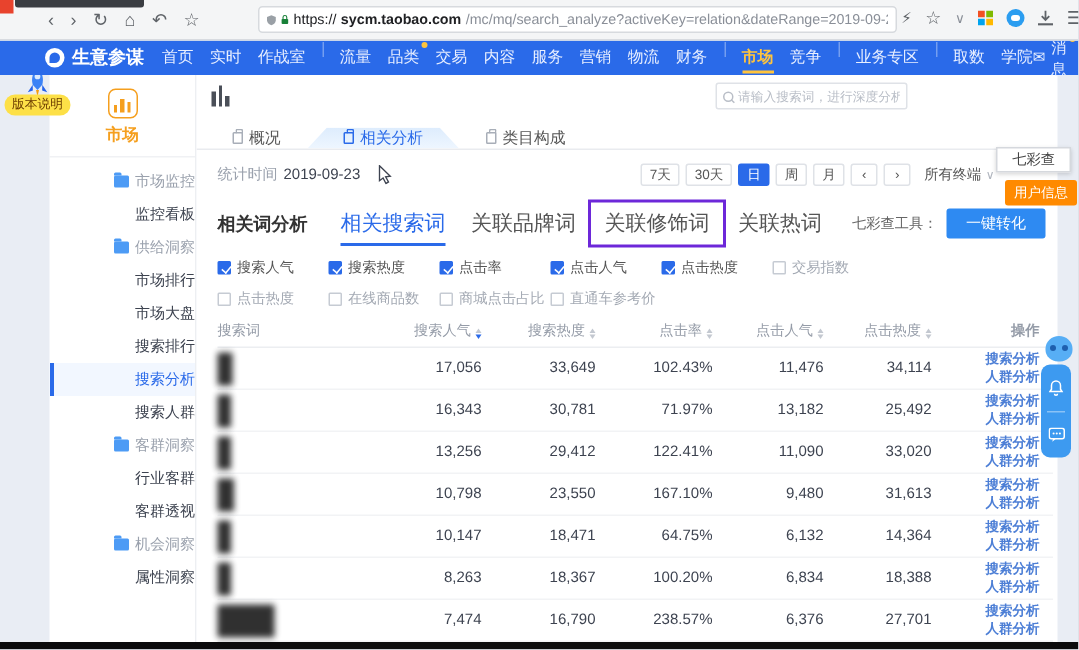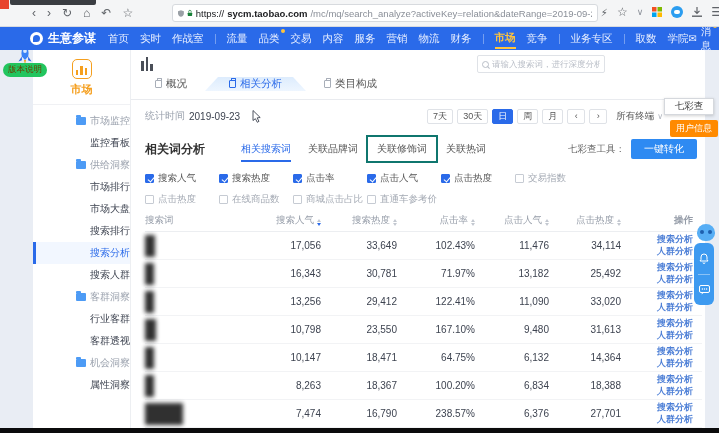--- a/index.html
+++ b/index.html
@@ -19,31 +19,31 @@
   .chrome-right{position:absolute;right:-3px;top:5px;display:flex;gap:9px;align-items:center;color:#5f6368;font-size:12px;}
   .chrome-right>*{cursor:pointer;}
   .assistant{width:12px;height:12px;border-radius:50%;background:#2b9df0;position:relative;}
   .assistant::after{content:"";position:absolute;left:3px;top:4px;width:6px;height:4px;background:#fff;border-radius:2px;}
 
   
   .topnav{position:absolute;top:27px;left:0;right:0;height:23px;background:#2a6ae9;display:flex;align-items:center;padding:0 8px 0 30px;color:#e8efff;font-size:10.5px;z-index:9;}
   .brand{display:flex;align-items:center;gap:5px;font-size:12px;font-weight:bold;color:#fff;cursor:pointer;flex:none;}
   .logo{width:13px;height:13px;border-radius:50%;background:#fff;position:relative;flex:none;}
   .logo::after{content:"";position:absolute;inset:3px;background:#2a6ae9;border-radius:50% 50% 50% 0;}
-  .nav-items{display:flex;gap:11px;align-items:center;margin-left:12px;}
+  .nav-items{display:flex;gap:11px;margin-left:12px;}
   .nav-item{position:relative;cursor:pointer;padding:3px 0 2px;white-space:nowrap;}
   .nav-item.active{color:#ffc43d;font-weight:bold;border-bottom:2px solid #ffc43d;}
   .nav-div{width:1px;height:10px;background:rgba(255,255,255,.35);}
   .yellow-dot{position:absolute;top:0;right:-5px;width:4px;height:4px;border-radius:50%;background:#ffc43d;}
   .nav-right{margin-left:auto;display:flex;align-items:center;gap:4px;font-size:10px;position:relative;cursor:pointer;padding-right:8px;}
   .nav-right .yellow-dot{right:2px;top:-1px;}
 
   
   .rocket{position:absolute;left:16px;top:44px;z-index:8;}
-  .vtag{position:absolute;left:3px;top:63px;background:#22c55e;color:#6b3c00;font-size:8.5px;padding:1px 5px;border-radius:8px;z-index:8;cursor:pointer;white-space:nowrap;}
+  .vtag{position:absolute;left:3px;top:63px;background:#fde047;color:#6b3c00;font-size:8.5px;padding:1px 5px;border-radius:8px;z-index:8;cursor:pointer;white-space:nowrap;}
 
   
   .sidebar{position:absolute;left:33px;top:50px;width:98px;bottom:5px;background:#fff;border-right:1px solid #edeff2;z-index:2;}
   .module{padding:9px 0 7px;text-align:center;border-bottom:1px solid #f0f1f4;}
   .module-icon{width:20px;height:20px;margin:0 auto 3px;border:1.5px solid #f59f1e;border-radius:5px;display:flex;align-items:flex-end;justify-content:center;gap:2px;padding:3px;}
   .module-icon i{display:block;width:2.5px;background:#f59f1e;}
   .module-label{color:#f59f1e;font-size:11px;font-weight:bold;}
   .sb-list{padding-top:5px;}
   .sb-group,.sb-item{height:22px;display:flex;align-items:center;font-size:10px;padding-left:13px;gap:4px;cursor:pointer;white-space:nowrap;justify-content:flex-end;}
   .sb-group{color:#9aa1ad;}
@@ -55,43 +55,43 @@
   
   .main{position:absolute;left:131px;top:50px;right:14px;bottom:5px;background:#fff;overflow:hidden;z-index:2;}
   .hbars{position:absolute;left:10px;top:7px;display:flex;align-items:flex-end;gap:2px;height:14px;}
   .hbars i{width:2.5px;background:#4a4f58;display:block;}
   .hbars i:nth-child(1){height:10px;}.hbars i:nth-child(2){height:14px;}.hbars i:nth-child(3){height:7px;}
   .searchbox{position:absolute;right:100px;top:5px;width:128px;height:18px;border:1px solid #dfe2e7;border-radius:2px;display:flex;align-items:center;padding:0 4px;gap:3px;}
   .mag{width:7px;height:7px;border:1px solid #b9bec7;border-radius:50%;position:relative;flex:none;}
   .mag::after{content:"";position:absolute;width:3px;height:1px;background:#b9bec7;transform:rotate(45deg);right:-2px;bottom:-1px;}
   .searchbox input{border:none;outline:none;width:100%;font-size:8.5px;color:#555;padding:0;}
   .searchbox input::placeholder{color:#b9bec7;}
-  .ptabs{position:absolute;left:0;top:27px;right:0;height:23px;border-bottom:1px solid #e9ebef;display:flex;align-items:flex-start;padding-left:10px;gap:4px;}
+  .ptabs{position:absolute;left:0;top:27px;right:0;height:23px;border-bottom:1px solid #e9ebef;display:flex;align-items:flex-end;padding-left:10px;gap:4px;}
   .ptab{display:flex;align-items:center;gap:4px;font-size:10.5px;color:#555;padding:0 14px;cursor:pointer;}
   .ptab.active{background:linear-gradient(#ddecfd,#eef6ff);color:#2a6ae9;clip-path:polygon(13px 0,calc(100% - 13px) 0,100% 100%,0 100%);padding:0 24px;}
   .doc{width:7px;height:8px;border:1px solid #a8aeb8;border-radius:1px;position:relative;flex:none;}
   .doc::before{content:"";position:absolute;top:-3px;left:1px;width:3px;height:2px;border:1px solid #a8aeb8;border-bottom:none;border-radius:1px 1px 0 0;}
   .ptab.active .doc,.ptab.active .doc::before{border-color:#2a6ae9;}
 
   .statrow{position:absolute;left:0;top:55px;right:0;height:22px;display:flex;align-items:center;padding:0 42px 0 14px;}
   .stat-label{color:#9aa1ad;font-size:10px;}
   .stat-date{color:#3d4350;font-size:10px;margin-left:4px;cursor:pointer;}
   .cursor{margin-left:12px;}
   .rangegrp{margin-left:auto;display:flex;gap:4px;align-items:center;}
   .rbtn{min-width:18px;padding:2px 5px;text-align:center;font-size:9px;color:#555;background:#fff;border:1px solid #dfe2e7;border-radius:2px;cursor:pointer;line-height:1;}
   .rbtn.active{background:#2a6ae9;border-color:#2a6ae9;color:#fff;}
   .terminal{margin-left:9px;font-size:9.5px;color:#555;display:flex;gap:3px;align-items:center;cursor:pointer;}
   .terminal .car{color:#b0b5be;font-size:8px;}
 
-  .sectionrow{position:absolute;left:0;top:84px;right:0;height:30px;display:flex;align-items:center;padding:0 8px 0 14px;gap:14px;}
+  .sectionrow{position:absolute;left:0;top:84px;right:0;height:30px;display:flex;align-items:center;padding:0 8px 0 14px;}
   .sec-title{font-size:12px;font-weight:bold;color:#333;flex:none;}
-  .sec-tabs{display:flex;align-items:center;margin-left:22px;gap:17px;font-size:10px;color:#555;}
+  .sec-tabs{display:flex;align-items:center;margin-left:22px;gap:17px;font-size:14px;color:#555;}
   .stab{cursor:pointer;padding:6px 0;white-space:nowrap;}
   .stab.active{color:#2a6ae9;border-bottom:2px solid #2a6ae9;padding-bottom:4px;}
-  .stab.boxed{border:2px solid #0f766e;padding:5px 9px;margin:0 -9px;}
+  .stab.boxed{border:2px solid #6d28d9;padding:5px 9px;margin:0 -9px;}
   .sec-tools{margin-left:auto;display:flex;align-items:center;gap:6px;font-size:9.5px;color:#666;flex:none;}
   .convert-btn{background:#2e8af2;color:#fff;font-size:10px;padding:3px 13px;border-radius:2px;cursor:pointer;}
 
   .filters{position:absolute;left:14px;top:122px;right:8px;}
   .frow{display:flex;margin-bottom:8px;}
   .fitem{width:74px;display:flex;align-items:center;gap:4px;font-size:9.5px;color:#a3a9b3;cursor:pointer;white-space:nowrap;}
   .fitem.checked{color:#555;}
   .cbox{width:9px;height:9px;border:1px solid #c6cbd3;border-radius:1px;background:#fff;flex:none;position:relative;}
   .fitem.checked .cbox{background:#2a6ae9;border-color:#2a6ae9;}
   .fitem.checked .cbox::after{content:"";position:absolute;left:2.5px;top:0.5px;width:3px;height:5px;border:solid #fff;border-width:0 1.5px 1.5px 0;transform:rotate(40deg);}

